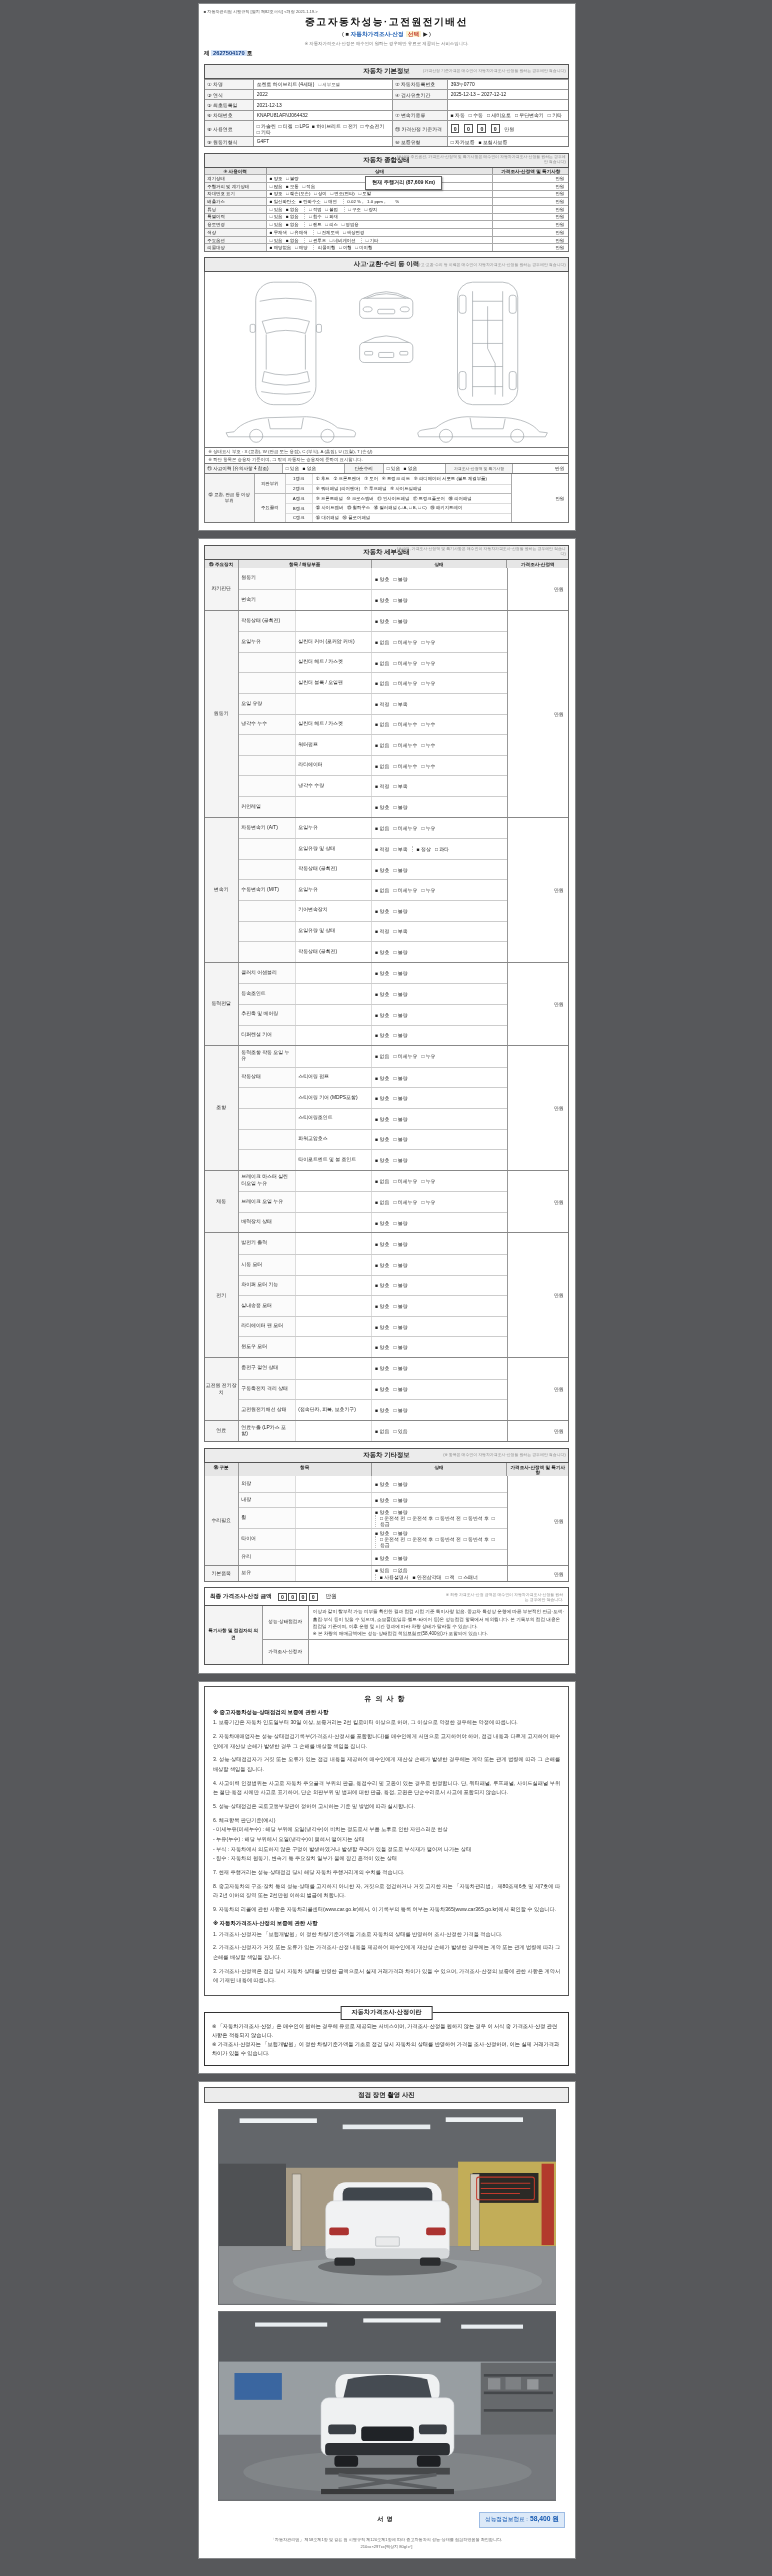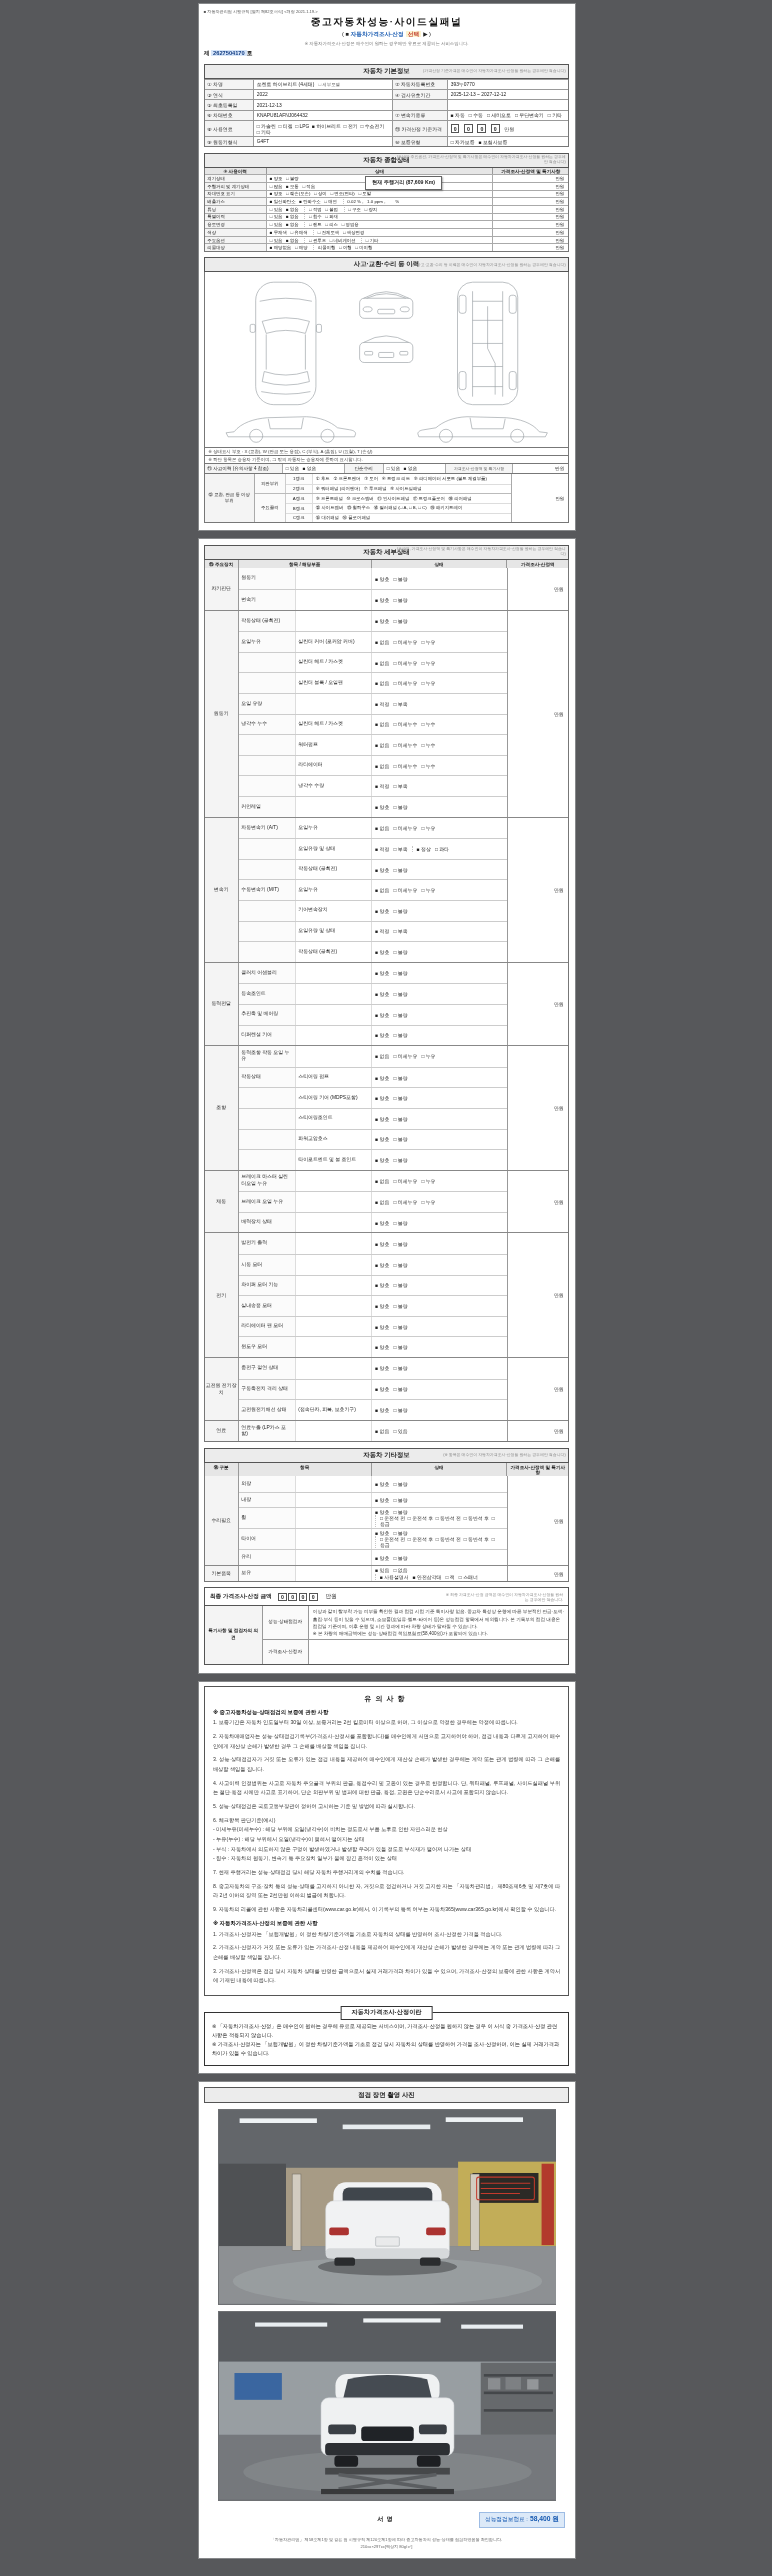--- a/index.html
+++ b/index.html
@@ -102,21 +102,21 @@
   .footer{font-size:4.1px;color:#666;text-align:center;margin-top:6.2px;line-height:1.7}
   svg{display:block}
 </style>
 </head>
 <body>
 
 <div class="doc">
 
   <section class="panel">
     <div class="topnote">■ 자동차관리법 시행규칙 [별지 제82호서식] &lt;개정 2021.1.19.&gt;</div>
-    <h1 class="title">중고자동차성능·사이드실패널</h1>
+    <h1 class="title">중고자동차성능·고전원전기배선</h1>
     <div class="subtitle">
       <span>( ■</span>
       <span class="sub-main">자동차가격조사·산정</span>
       <span class="sub-choice">선택</span>
       <span>▶ )</span>
     </div>
     <div class="note-center">※ 자동차가격조사·산정은 매수인이 원하는 경우에만 유료로 제공되는 서비스입니다.</div>
     <div class="docno">
       <span>제</span>
       <b>2627504170</b><span>호</span>

